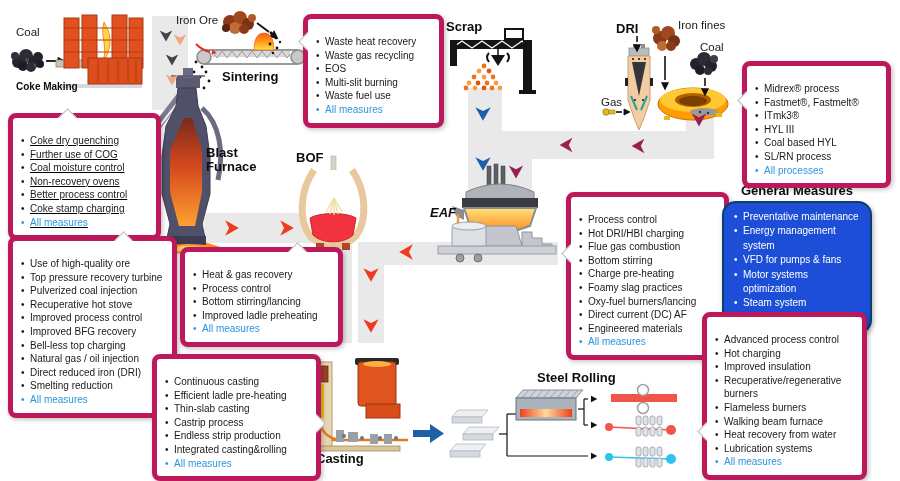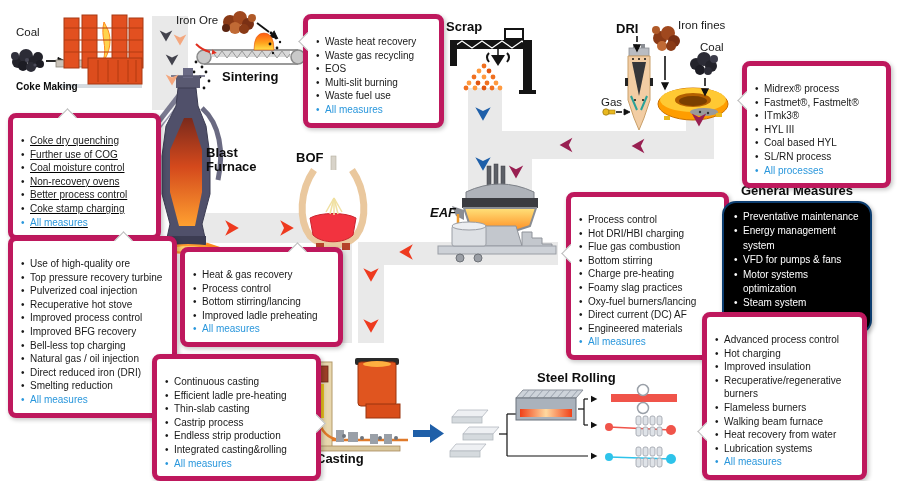--- a/index.html
+++ b/index.html
@@ -11,21 +11,21 @@
   .callout{position:absolute;background:#fff;border:5px solid #be185d;border-radius:8px;
            box-shadow:1.5px 2px 4px rgba(0,0,0,.22);padding:16px 5px 6px 8px;z-index:4;}
   .callout ul{list-style:none;margin:0;padding:0;}
   .callout li{position:relative;padding-left:9px;font-size:10px;line-height:13.6px;color:#191919;}
   .callout li::before{content:"\2022";position:absolute;left:0;top:0;}
   .callout li.mlink{color:#2a97dc;cursor:pointer;}
   .tail{position:absolute;width:12px;height:12px;background:#fff;z-index:5;}
   .tail.up{top:-7px;transform:rotate(45deg);border-top:1px solid #bdbdbd;border-left:1px solid #bdbdbd;}
   .tail.left{left:-7px;transform:rotate(45deg);border-left:1px solid #bdbdbd;border-bottom:1px solid #bdbdbd;}
   .tail.right{right:-7px;transform:rotate(45deg);border-right:1px solid #bdbdbd;border-top:1px solid #bdbdbd;}
-  .general-box{position:absolute;background:#000000;border:2px solid #0d3e70;border-radius:14px;
+  .general-box{position:absolute;background:#1d4ed8;border:2px solid #0d3e70;border-radius:14px;
            padding:7px 8px 7px 10px;z-index:4;box-shadow:1.5px 2px 4px rgba(0,0,0,.25);}
   .general-box ul{list-style:none;margin:0;padding:0;}
   .general-box li{position:relative;padding-left:9px;font-size:10px;line-height:14.4px;color:#fff;}
   .general-box li::before{content:"\2022";position:absolute;left:0;top:0;color:#fff;}
 </style>
 </head>
 <body>
 
 <div class="canvas">
 

